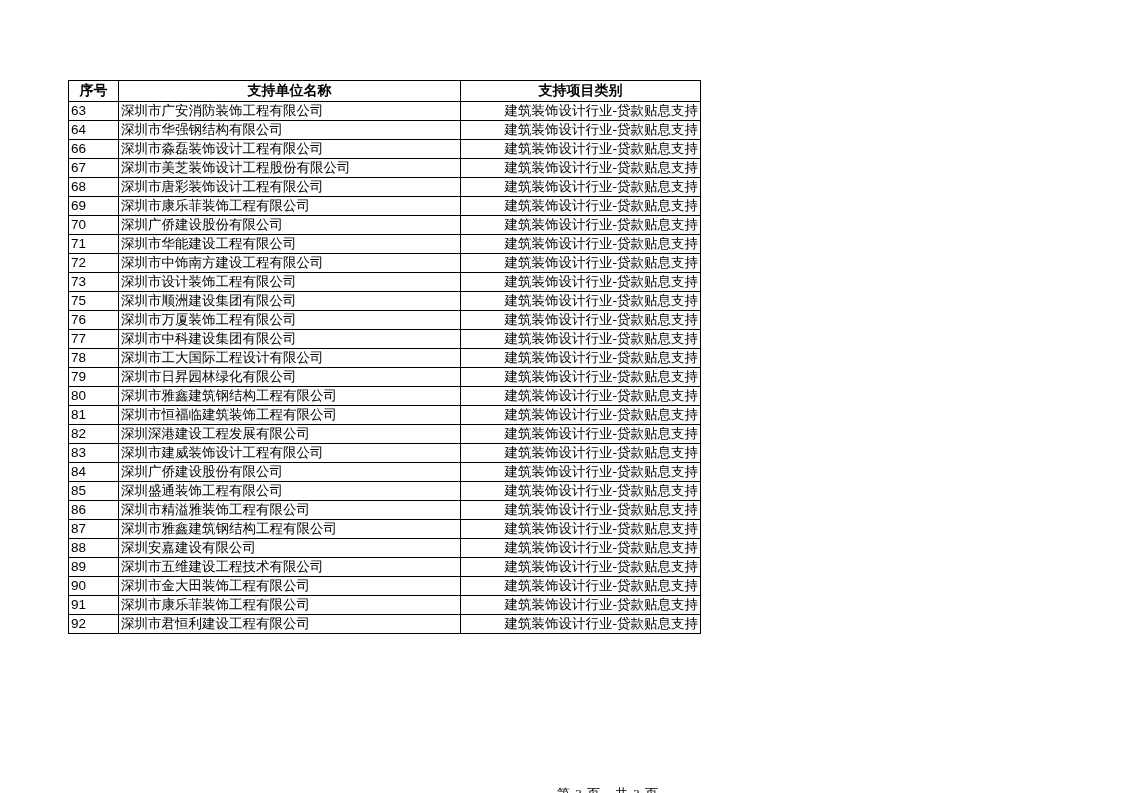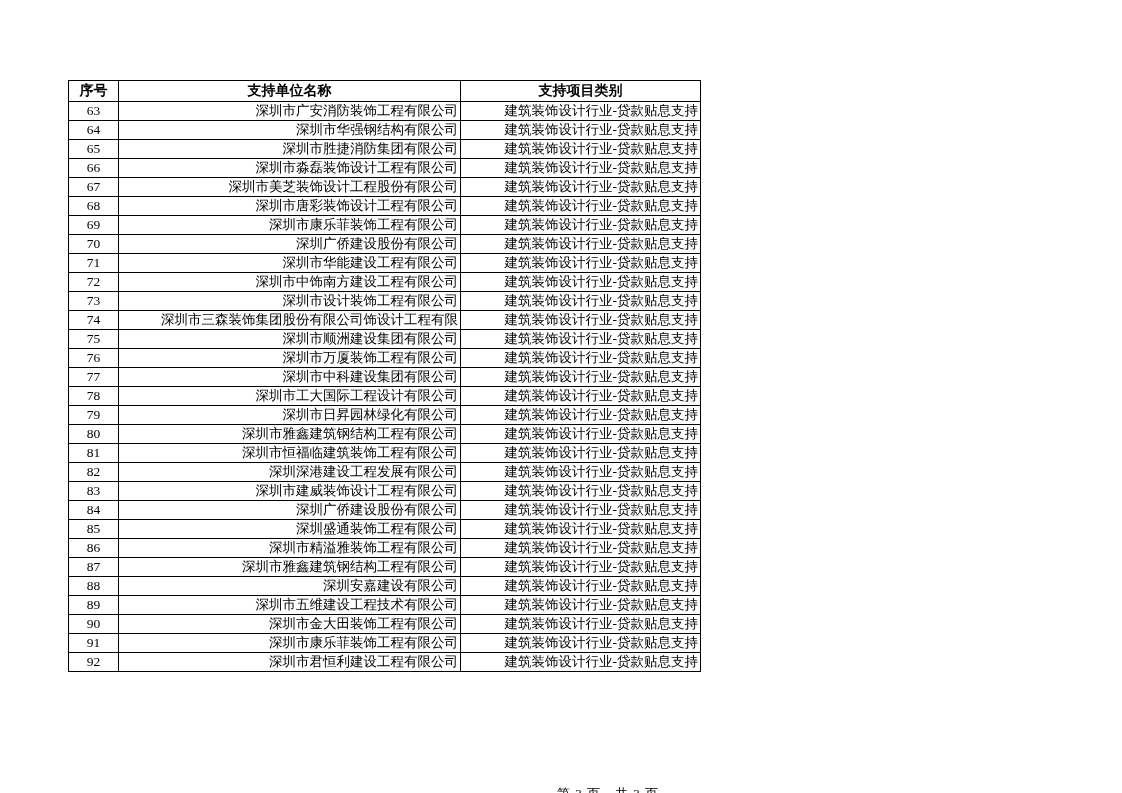--- a/index.html
+++ b/index.html
@@ -46,25 +46,24 @@
     font-weight: bold;
     text-align: center;
     height: 20px;
     line-height: 20px;
     font-size: 14px;
   }
   col.c-index { width: 50px; }
   col.c-name  { width: 342px; }
   col.c-cat   { width: 240px; }
   td.idx {
-    text-align: center;
-    font-family: Liberation Serif, serif;
+    font-family: Liberation Sans, sans-serif;
   }
   td.nm {
-    text-align: right;
+    text-align: left;
     padding-left: 4px;
   }
   td.cat {
     text-align: right;
   }
   .footer {
     position: absolute;
     left: 0;
     top: 773px;
     width: 1122px;
@@ -99,25 +98,20 @@
             <td class="idx">63</td>
             <td class="nm">深圳市广安消防装饰工程有限公司</td>
             <td class="cat">建筑装饰设计行业-贷款贴息支持</td>
           </tr>
           <tr>
             <td class="idx">64</td>
             <td class="nm">深圳市华强钢结构有限公司</td>
             <td class="cat">建筑装饰设计行业-贷款贴息支持</td>
           </tr>
           <tr>
-            <td class="idx">65</td>
-            <td class="nm">深圳市胜捷消防集团有限公司</td>
-            <td class="cat">建筑装饰设计行业-贷款贴息支持</td>
-          </tr>
-          <tr>
             <td class="idx">66</td>
             <td class="nm">深圳市淼磊装饰设计工程有限公司</td>
             <td class="cat">建筑装饰设计行业-贷款贴息支持</td>
           </tr>
           <tr>
             <td class="idx">67</td>
             <td class="nm">深圳市美芝装饰设计工程股份有限公司</td>
             <td class="cat">建筑装饰设计行业-贷款贴息支持</td>
           </tr>
           <tr>
@@ -141,25 +135,20 @@
             <td class="cat">建筑装饰设计行业-贷款贴息支持</td>
           </tr>
           <tr>
             <td class="idx">72</td>
             <td class="nm">深圳市中饰南方建设工程有限公司</td>
             <td class="cat">建筑装饰设计行业-贷款贴息支持</td>
           </tr>
           <tr>
             <td class="idx">73</td>
             <td class="nm">深圳市设计装饰工程有限公司</td>
-            <td class="cat">建筑装饰设计行业-贷款贴息支持</td>
-          </tr>
-          <tr>
-            <td class="idx">74</td>
-            <td class="nm">深圳市三森装饰集团股份有限公司饰设计工程有限</td>
             <td class="cat">建筑装饰设计行业-贷款贴息支持</td>
           </tr>
           <tr>
             <td class="idx">75</td>
             <td class="nm">深圳市顺洲建设集团有限公司</td>
             <td class="cat">建筑装饰设计行业-贷款贴息支持</td>
           </tr>
           <tr>
             <td class="idx">76</td>
             <td class="nm">深圳市万厦装饰工程有限公司</td>

